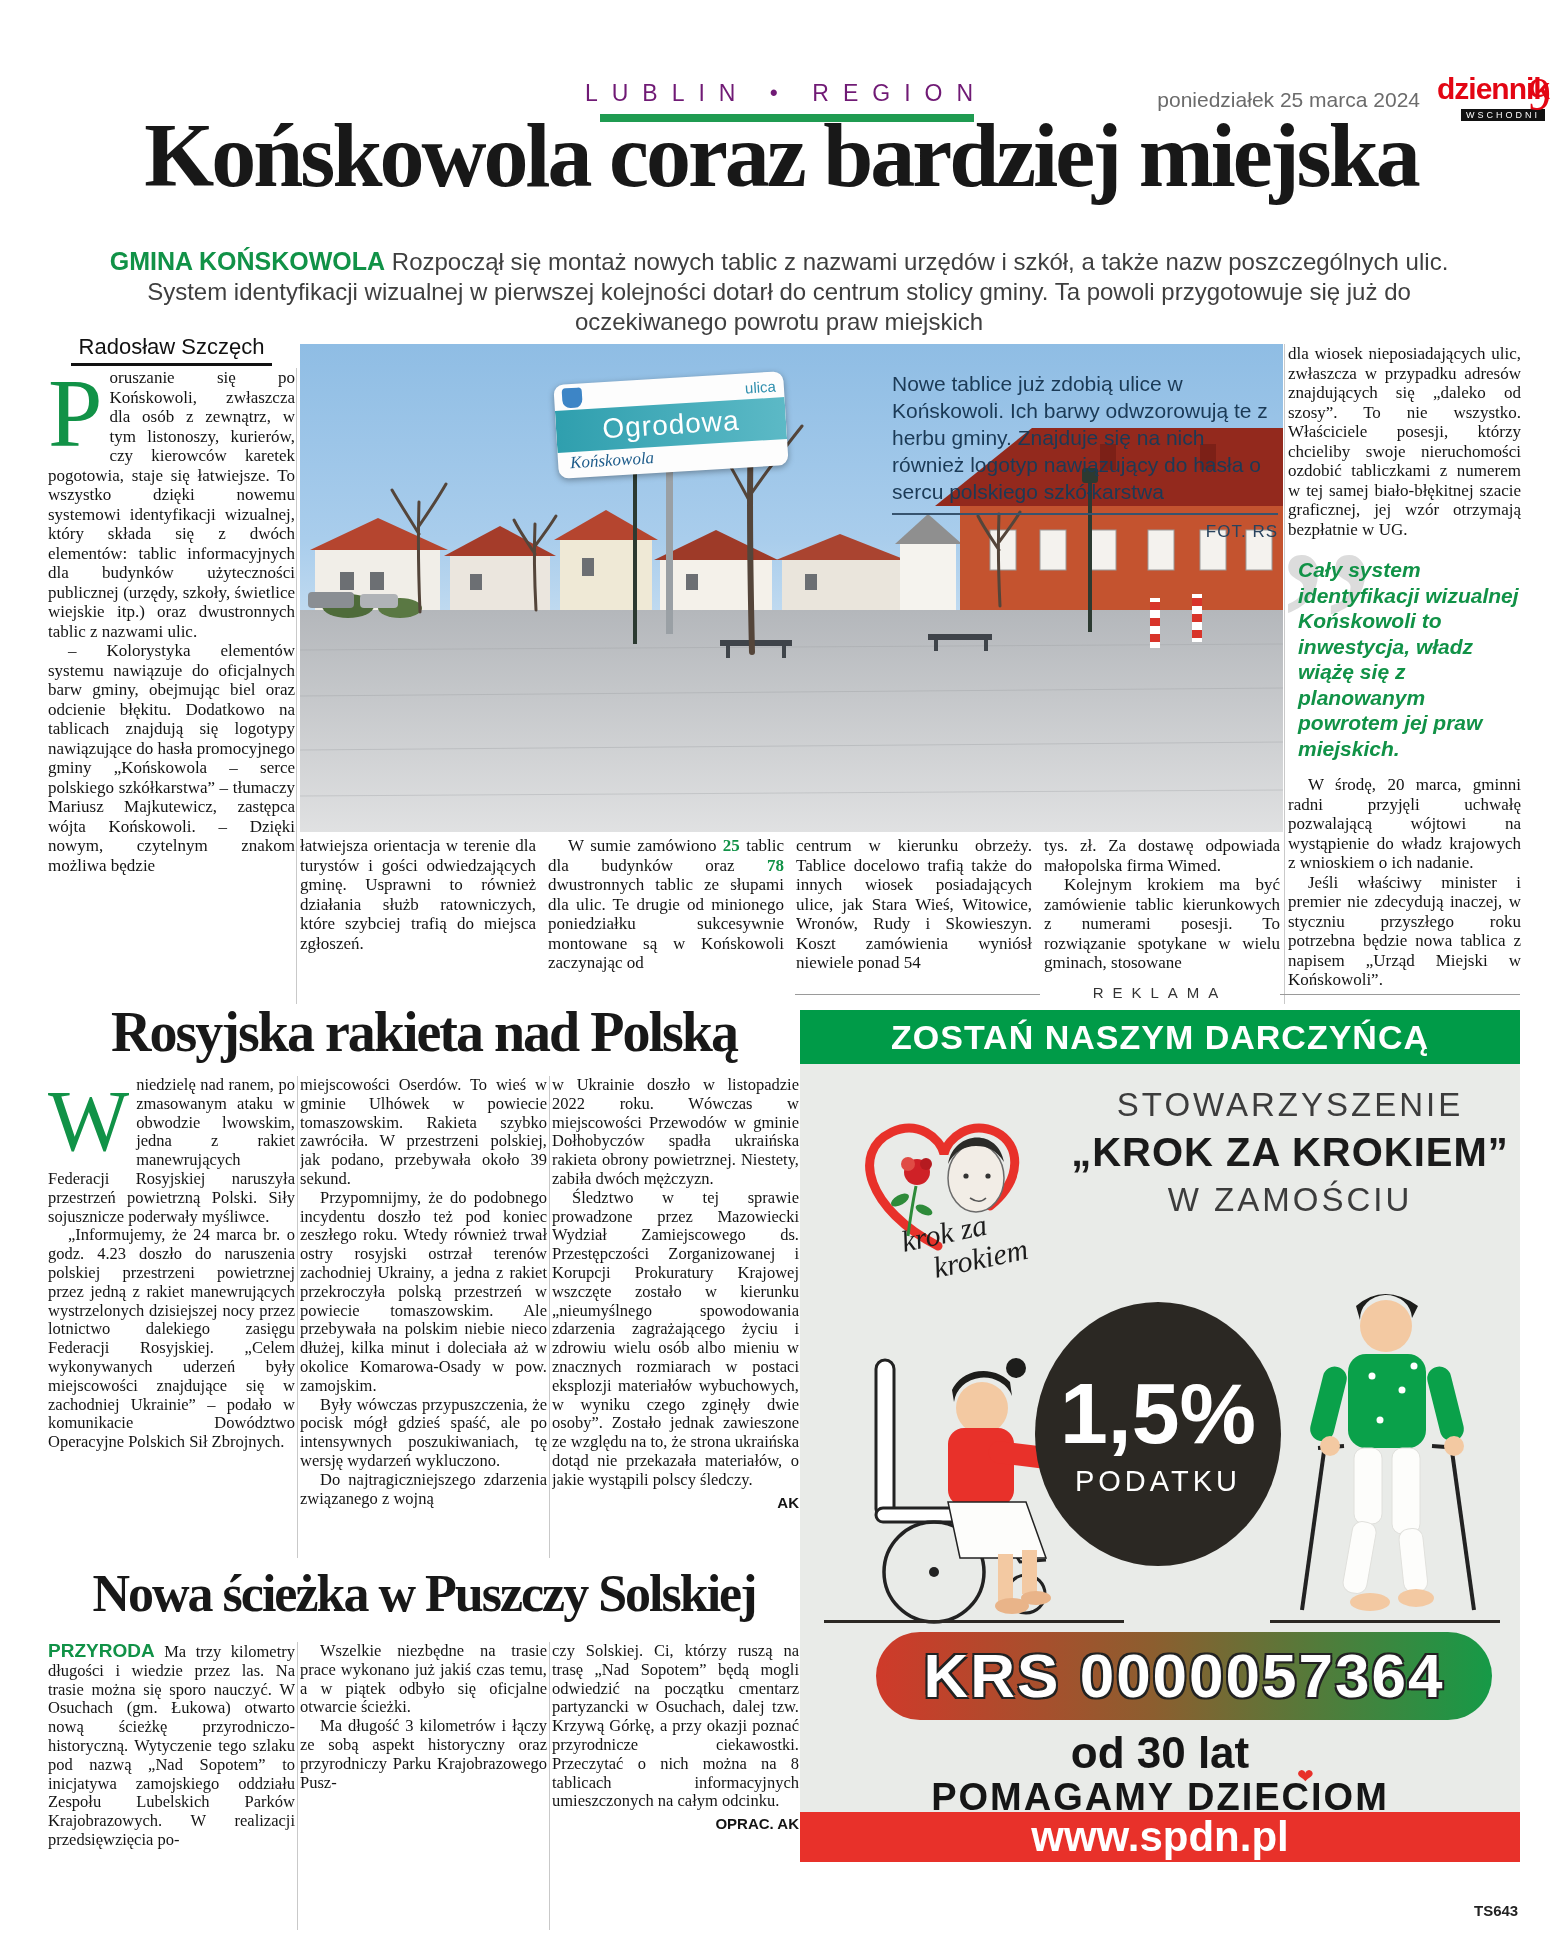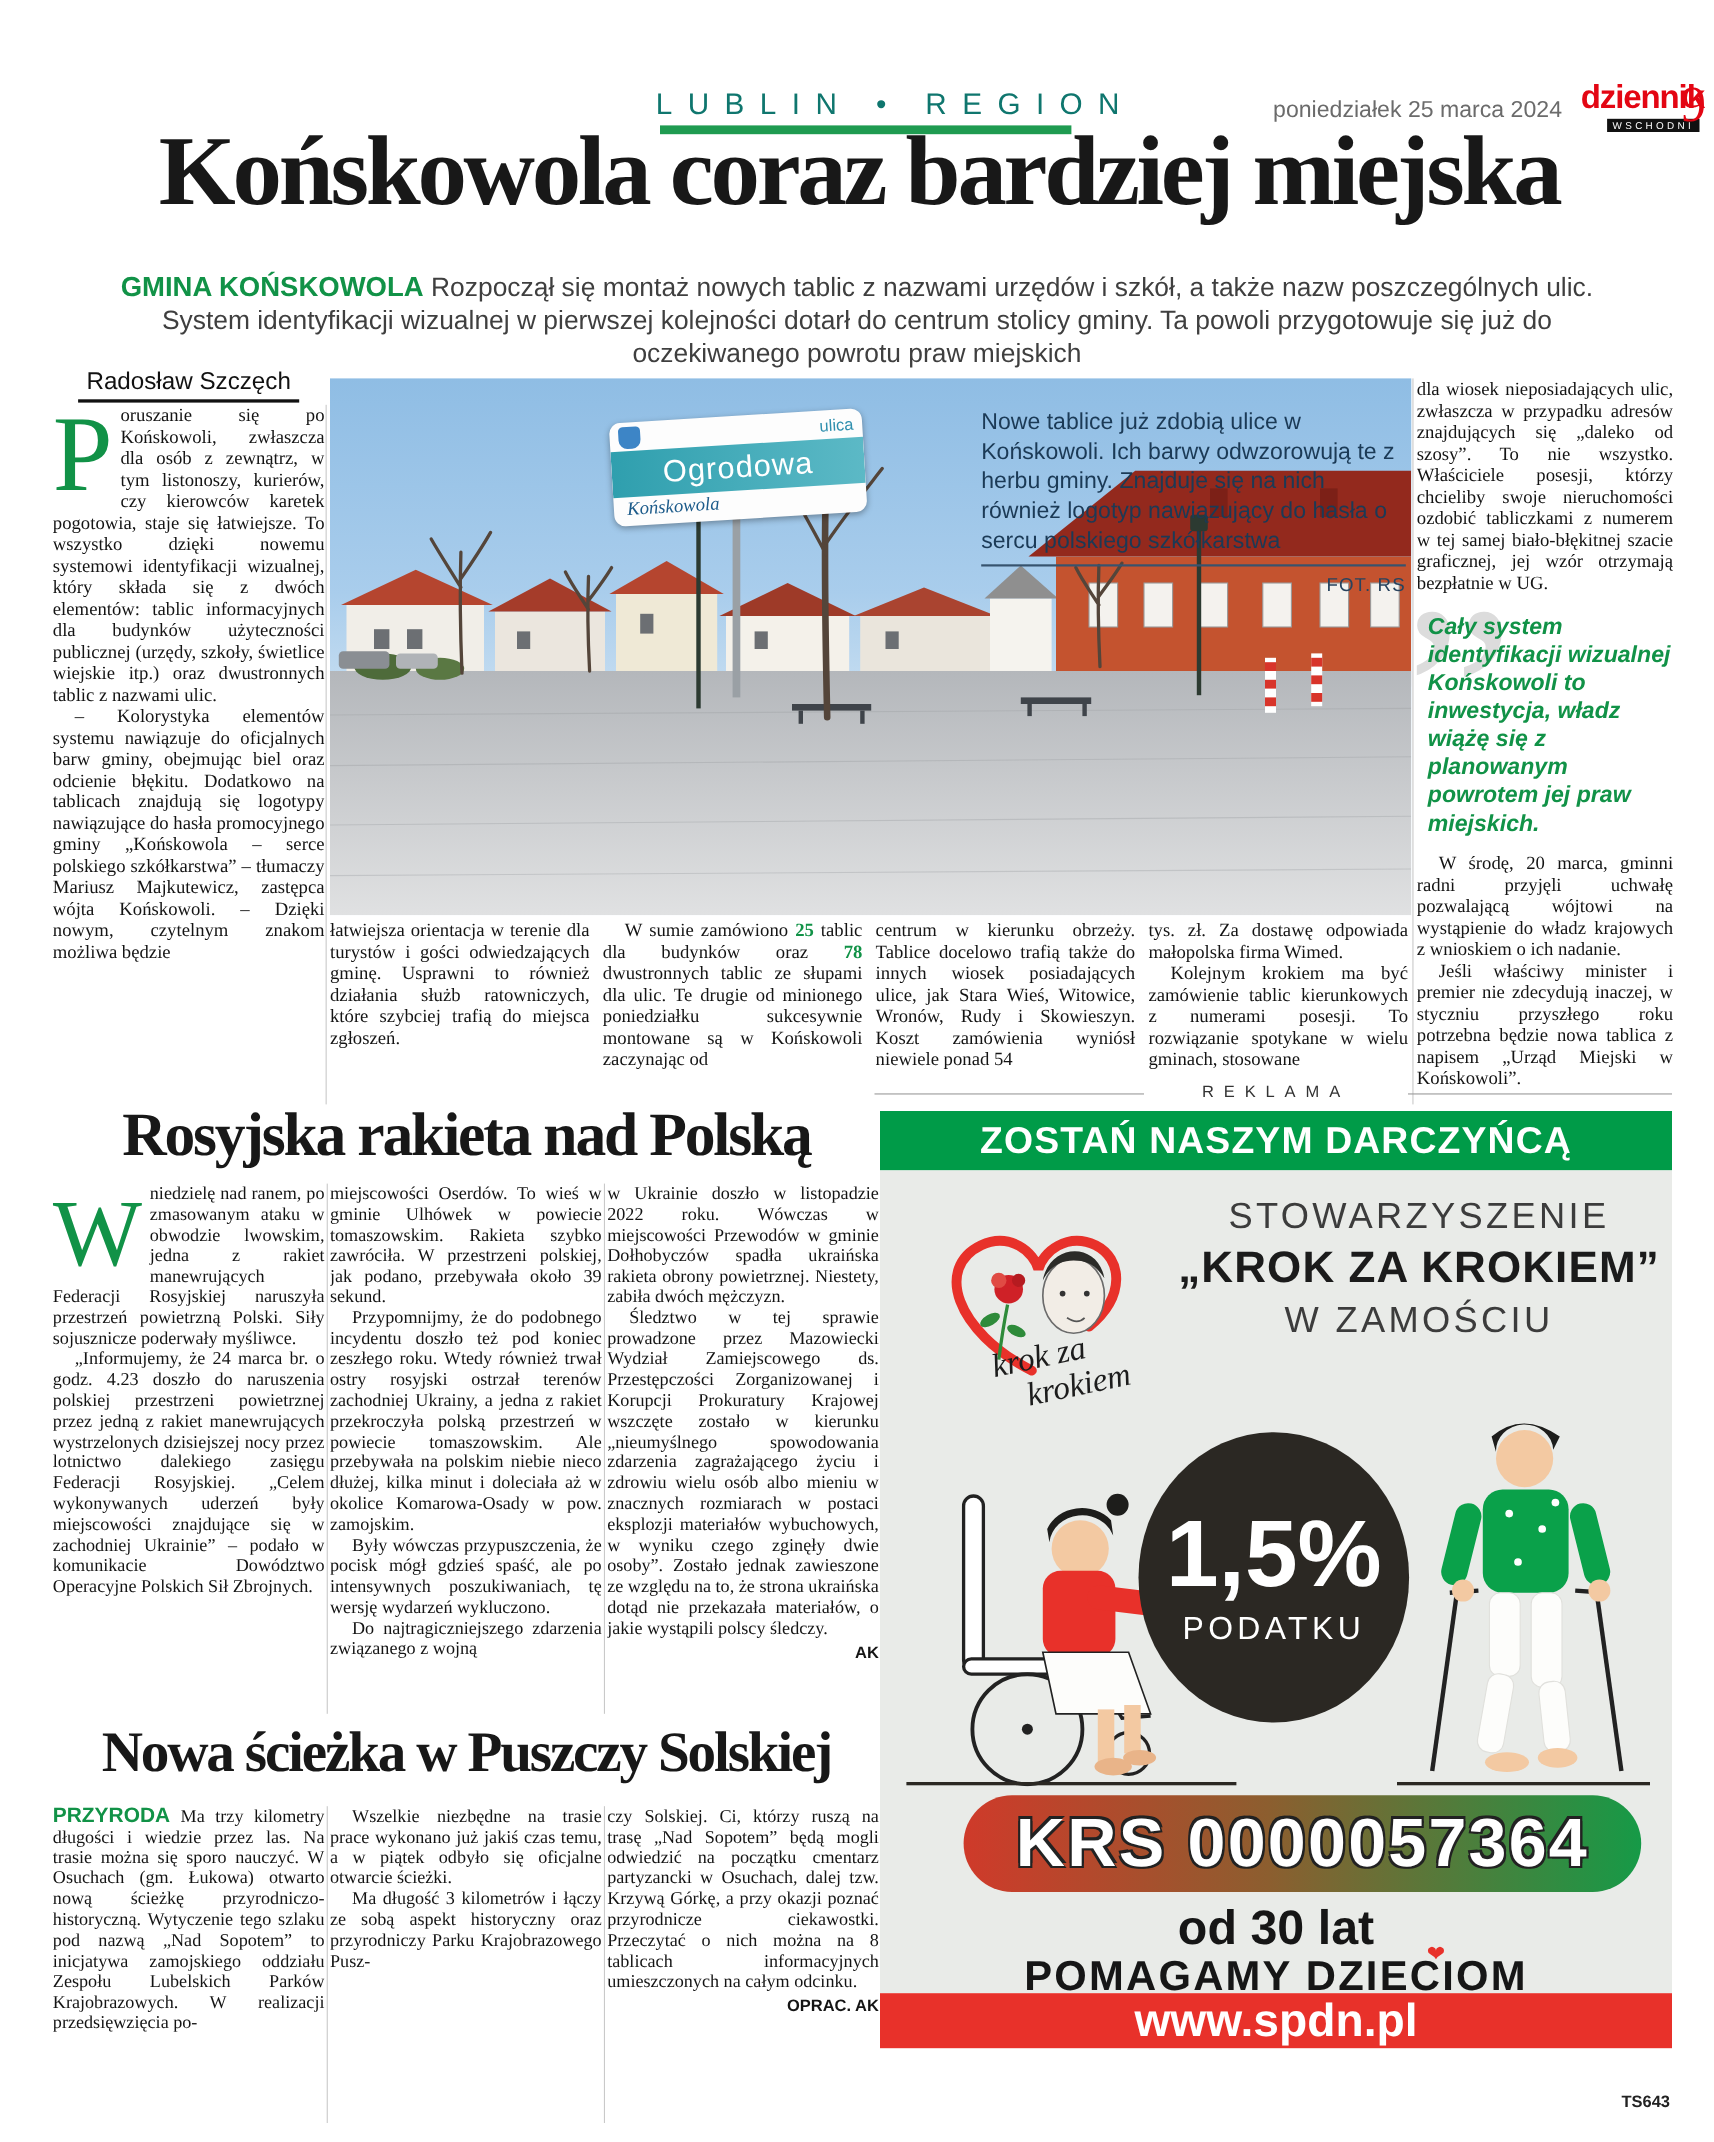--- a/index.html
+++ b/index.html
@@ -1,21 +1,21 @@
 <!DOCTYPE html>
 <html lang="pl"><head>
 <meta charset="utf-8">
 <style>
   html,body{margin:0;padding:0;background:#fff;}
   .page{position:relative;width:1558px;height:1947px;background:#fff;overflow:hidden;
         font-family:"Liberation Serif",serif;color:#141414;}
   .abs{position:absolute;}
   
-  .section-label{left:504px;top:80px;width:620px;text-align:center;font-size:27px;letter-spacing:14px;
-                 color:#0f766e;font-family:"Liberation Sans",sans-serif;}
+  .section-label{left:476px;top:80px;width:620px;text-align:center;font-size:23px;letter-spacing:14px;
+                 color:#701a75;font-family:"Liberation Sans",sans-serif;}
   .section-bar{left:600px;top:114px;width:374px;height:8px;background:#1f9b51;}
   .issue-date{left:1130px;top:88px;width:290px;text-align:right;font-size:21px;color:#6b6b6b;
               font-family:"Liberation Sans",sans-serif;}
   .masthead{left:1437px;top:74px;width:96px;}
   .masthead .m1{font-family:"Liberation Sans",sans-serif;font-weight:bold;color:#e30613;font-size:30px;
                 letter-spacing:-1px;line-height:30px;}
   .masthead .m2{display:inline-block;background:#111;color:#fff;font-family:"Liberation Sans",sans-serif;
                 font-size:9px;letter-spacing:3px;padding:1px 5px;margin-left:24px;margin-top:-2px;}
   .pagenum{left:1528px;top:68px;font-size:46px;color:#e30613;font-family:"Liberation Serif",serif;}
   

